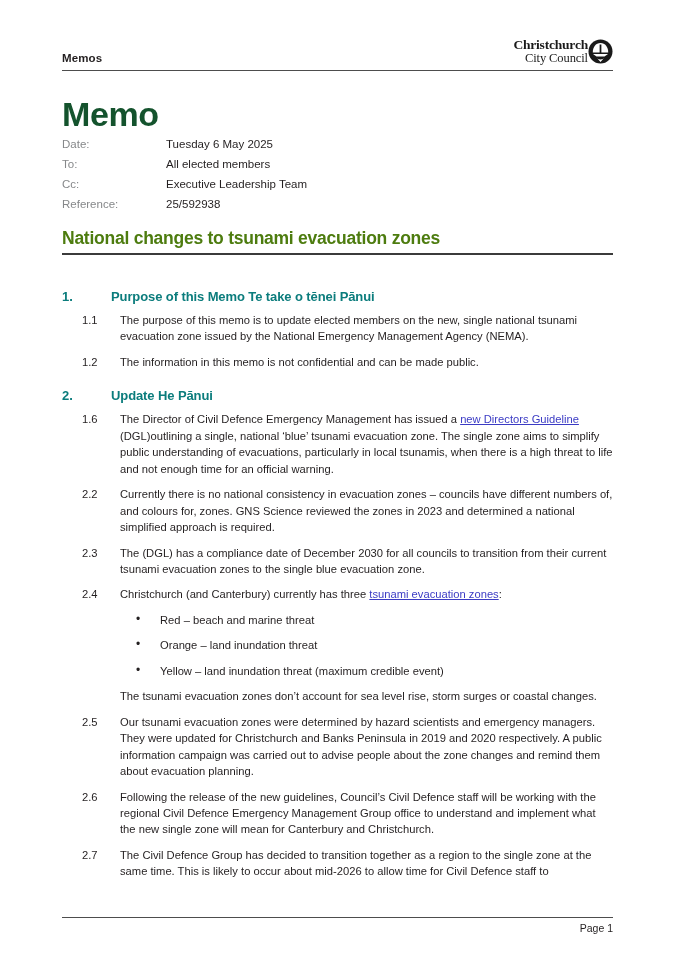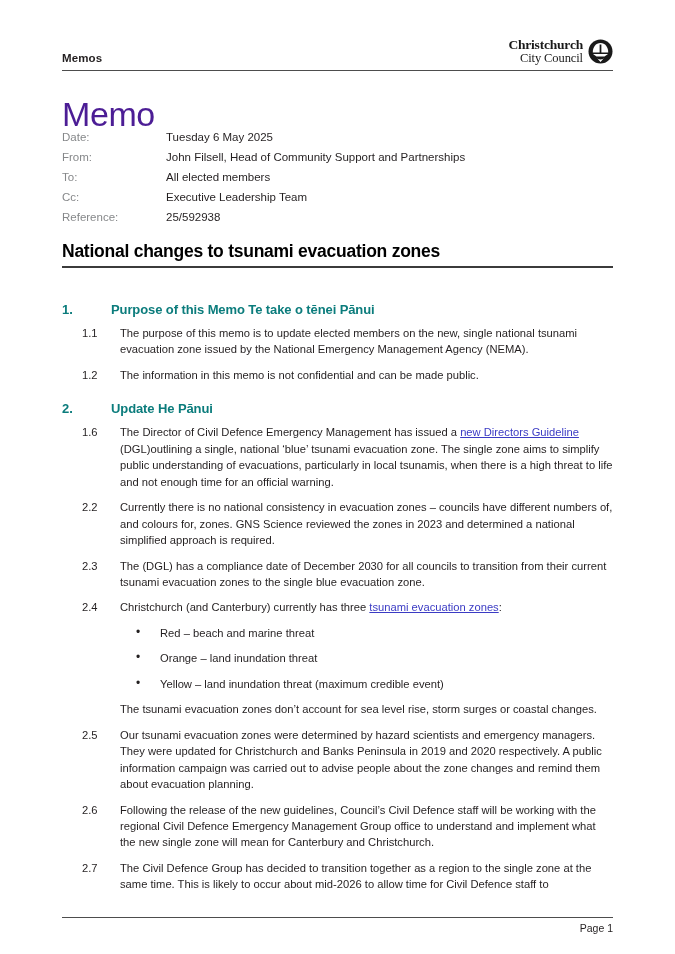--- a/index.html
+++ b/index.html
@@ -36,21 +36,20 @@
     font-size: 11.5px;
     font-weight: bold;
     letter-spacing: .1px;
     color: #231f20;
     line-height: 1;
     padding-bottom: 2px;
   }
   .logo {
     display: flex;
     align-items: center;
-    gap: 5px;
     padding-bottom: 1px;
   }
   .logo-words {
     text-align: right;
     font-family: "Liberation Serif", serif;
     line-height: 1.02;
     color: #1a1a1a;
   }
   .logo-line1 {
     font-size: 13.5px;
@@ -70,26 +69,26 @@
   }
   .header-rule {
     height: 0;
     border-top: 1.6px solid #4d4d4d;
     margin-top: 4px;
   }
 
   
   .memo-title {
     font-size: 34px;
-    font-weight: normal;
-    color: #4c1d95;
+    font-weight: bold;
+    color: #14532d;
     letter-spacing: -.4px;
     line-height: 1;
     margin-top: 26px;
-    margin-bottom: 0;
+    margin-bottom: 7px;
   }
   .meta-table {
     border-collapse: collapse;
     width: 100%;
   }
   .meta-table tr { height: 20px; }
   .meta-label {
     width: 104px;
     font-size: 11.5px;
     color: #86888a;
@@ -101,21 +100,21 @@
   .meta-value {
     font-size: 11.5px;
     color: #231f20;
     vertical-align: top;
     padding: 0 0 4px 0;
   }
 
   .subject-heading {
     font-size: 17.5px;
     font-weight: bold;
-    color: #000000;
+    color: #4d7c0f;
     letter-spacing: -.25px;
     margin-top: 10px;
     padding-bottom: 4px;
   }
   .subject-rule {
     height: 0;
     border-top: 2.6px solid #3b3b3b;
     margin-bottom: 34px;
   }
 
@@ -225,24 +224,20 @@
   </div>
   <div class="header-rule"></div>
 
   <div class="memo-title">Memo</div>
 
   <table class="meta-table">
     <tbody>
       <tr>
         <td class="meta-label">Date:</td>
         <td class="meta-value">Tuesday 6 May 2025</td>
-      </tr>
-      <tr>
-        <td class="meta-label">From:</td>
-        <td class="meta-value">John Filsell, Head of Community Support and Partnerships</td>
       </tr>
       <tr>
         <td class="meta-label">To:</td>
         <td class="meta-value">All elected members</td>
       </tr>
       <tr>
         <td class="meta-label">Cc:</td>
         <td class="meta-value">Executive Leadership Team</td>
       </tr>
       <tr>

